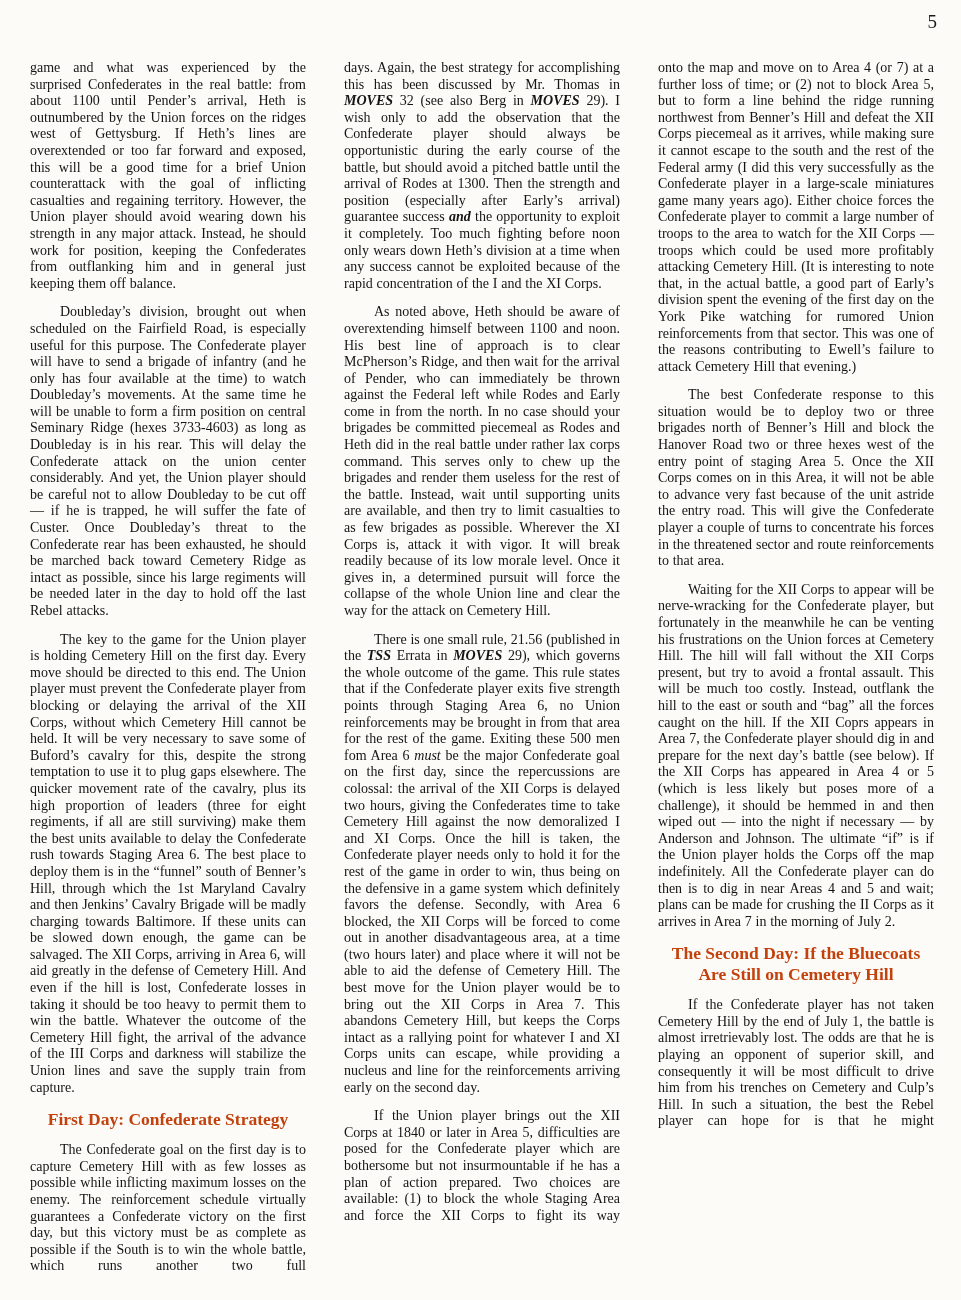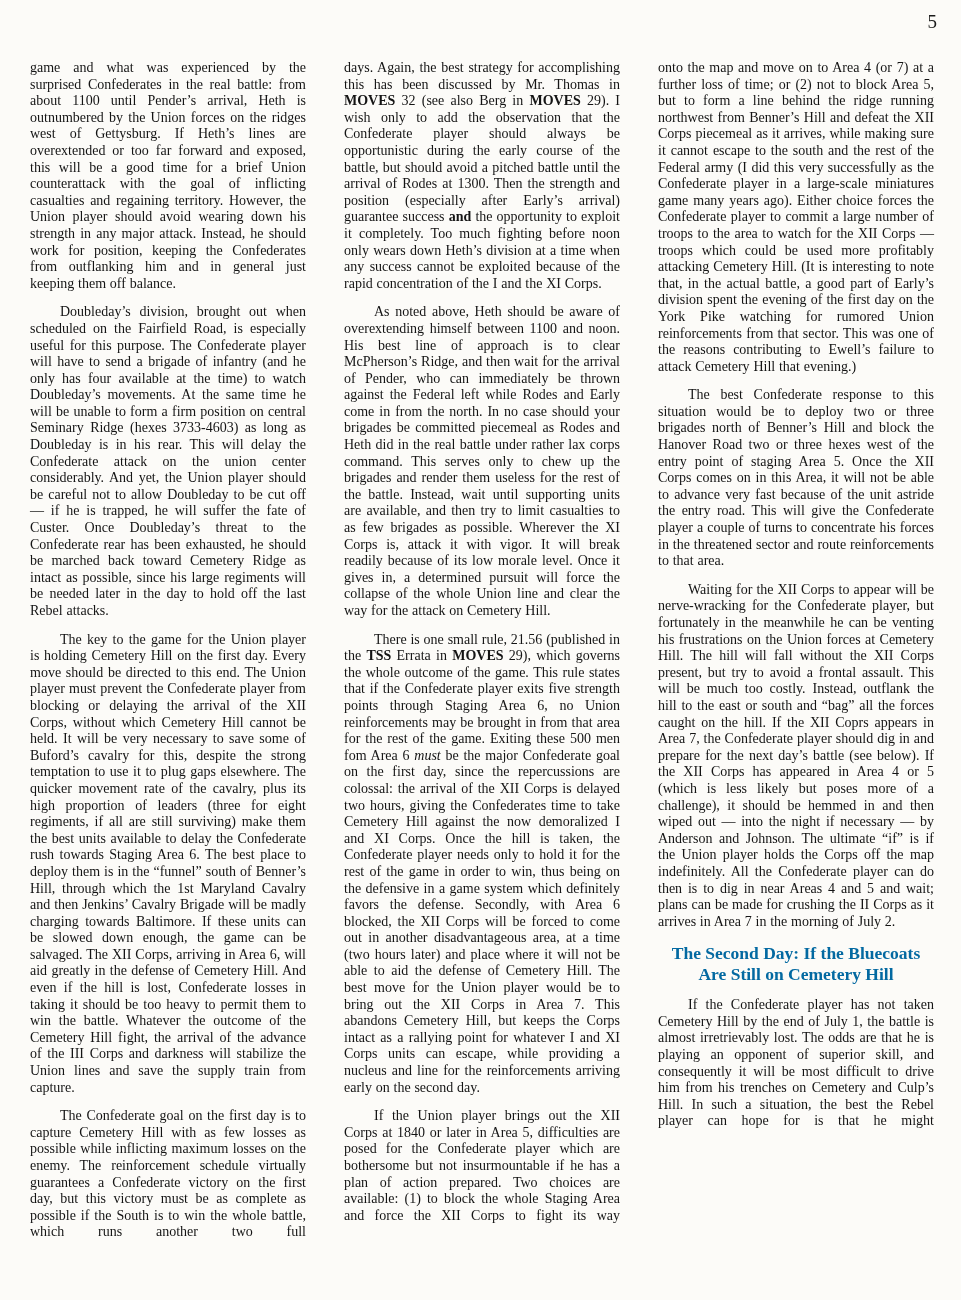--- a/index.html
+++ b/index.html
@@ -45,35 +45,36 @@
     word-spacing: 0.02em;
   }
   p.para.indent { text-indent: 30px; }
   p.para.cont  { text-align-last: justify; }
   h2.heading {
     margin: 13px 0 7px 0;
     font-size: 17.5px;
     line-height: 21px;
     font-weight: bold;
     text-align: center;
-    color: #0369a1;
+    color: #c2410c;
   }
-  .bi { font-weight: bold; }
+  .bi { font-style: italic; font-weight: bold; }
   .it { font-style: italic; }
 </style>
 </head>
 <body>
 
 <div class="page">
   <div class="page-number">5</div>
   <div class="columns">
     <div class="col">
         <p class="para">game and what was experienced by the surprised Confederates in the real battle: from about 1100 until Pender’s arrival, Heth is outnumbered by the Union forces on the ridges west of Gettysburg. If Heth’s lines are overextended or too far forward and exposed, this will be a good time for a brief Union counterattack with the goal of inflicting casualties and regaining territory. However, the Union player should avoid wearing down his strength in any major attack. Instead, he should work for position, keeping the Confederates from outflanking him and in general just keeping them off balance.</p>
         <p class="para indent">Doubleday’s division, brought out when scheduled on the Fairfield Road, is especially useful for this purpose. The Confederate player will have to send a brigade of infantry (and he only has four available at the time) to watch Doubleday’s movements. At the same time he will be unable to form a firm position on central Seminary Ridge (hexes 3733-4603) as long as Doubleday is in his rear. This will delay the Confederate attack on the union center considerably. And yet, the Union player should be careful not to allow Doubleday to be cut off — if he is trapped, he will suffer the fate of Custer. Once Doubleday’s threat to the Confederate rear has been exhausted, he should be marched back toward Cemetery Ridge as intact as possible, since his large regiments will be needed later in the day to hold off the last Rebel attacks.</p>
         <p class="para indent">The key to the game for the Union player is holding Cemetery Hill on the first day. Every move should be directed to this end. The Union player must prevent the Confederate player from blocking or delaying the arrival of the XII Corps, without which Cemetery Hill cannot be held. It will be very necessary to save some of Buford’s cavalry for this, despite the strong temptation to use it to plug gaps elsewhere. The quicker movement rate of the cavalry, plus its high proportion of leaders (three for eight regiments, if all are still surviving) make them the best units available to delay the Confederate rush towards Staging Area 6. The best place to deploy them is in the “funnel” south of Benner’s Hill, through which the 1st Maryland Cavalry and then Jenkins’ Cavalry Brigade will be madly charging towards Baltimore. If these units can be slowed down enough, the game can be salvaged. The XII Corps, arriving in Area 6, will aid greatly in the defense of Cemetery Hill. And even if the hill is lost, Confederate losses in taking it should be too heavy to permit them to win the battle. Whatever the outcome of the Cemetery Hill fight, the arrival of the advance of the III Corps and darkness will stabilize the Union lines and save the supply train from capture.</p>
+        <h2 class="heading">First Day: Confederate Strategy</h2>
         <p class="para indent cont">The Confederate goal on the first day is to capture Cemetery Hill with as few losses as possible while inflicting maximum losses on the enemy. The reinforcement schedule virtually guarantees a Confederate victory on the first day, but this victory must be as complete as possible if the South is to win the whole battle, which runs another two full</p>
       </div>
     <div class="col">
         <p class="para">days. Again, the best strategy for accomplishing this has been discussed by Mr. Thomas in <span class="bi">MOVES</span> 32 (see also Berg in <span class="bi">MOVES</span> 29). I wish only to add the observation that the Confederate player should always be opportunistic during the early course of the battle, but should avoid a pitched battle until the arrival of Rodes at 1300. Then the strength and position (especially after Early’s arrival) guarantee success <span class="bi">and</span> the opportunity to exploit it completely. Too much fighting before noon only wears down Heth’s division at a time when any success cannot be exploited because of the rapid concentration of the I and the XI Corps.</p>
         <p class="para indent">As noted above, Heth should be aware of overextending himself between 1100 and noon. His best line of approach is to clear McPherson’s Ridge, and then wait for the arrival of Pender, who can immediately be thrown against the Federal left while Rodes and Early come in from the north. In no case should your brigades be committed piecemeal as Rodes and Heth did in the real battle under rather lax corps command. This serves only to chew up the brigades and render them useless for the rest of the battle. Instead, wait until supporting units are available, and then try to limit casualties to as few brigades as possible. Wherever the XI Corps is, attack it with vigor. It will break readily because of its low morale level. Once it gives in, a determined pursuit will force the collapse of the whole Union line and clear the way for the attack on Cemetery Hill.</p>
         <p class="para indent">There is one small rule, 21.56 (published in the <span class="bi">TSS</span> Errata in <span class="bi">MOVES</span> 29), which governs the whole outcome of the game. This rule states that if the Confederate player exits five strength points through Staging Area 6, no Union reinforcements may be brought in from that area for the rest of the game. Exiting these 500 men fom Area 6 <span class="it">must</span> be the major Confederate goal on the first day, since the repercussions are colossal: the arrival of the XII Corps is delayed two hours, giving the Confederates time to take Cemetery Hill against the now demoralized I and XI Corps. Once the hill is taken, the Confederate player needs only to hold it for the rest of the game in order to win, thus being on the defensive in a game system which definitely favors the defense. Secondly, with Area 6 blocked, the XII Corps will be forced to come out in another disadvantageous area, at a time (two hours later) and place where it will not be able to aid the defense of Cemetery Hill. The best move for the Union player would be to bring out the XII Corps in Area 7. This abandons Cemetery Hill, but keeps the Corps intact as a rallying point for whatever I and XI Corps units can escape, while providing a nucleus and line for the reinforcements arriving early on the second day.</p>
         <p class="para indent cont">If the Union player brings out the XII Corps at 1840 or later in Area 5, difficulties are posed for the Confederate player which are bothersome but not insurmountable if he has a plan of action prepared. Two choices are available: (1) to block the whole Staging Area and force the XII Corps to fight its way</p>
       </div>
     <div class="col">
         <p class="para">onto the map and move on to Area 4 (or 7) at a further loss of time; or (2) not to block Area 5, but to form a line behind the ridge running northwest from Benner’s Hill and defeat the XII Corps piecemeal as it arrives, while making sure it cannot escape to the south and the rest of the Federal army (I did this very successfully as the Confederate player in a large-scale miniatures game many years ago). Either choice forces the Confederate player to commit a large number of troops to the area to watch for the XII Corps — troops which could be used more profitably attacking Cemetery Hill. (It is interesting to note that, in the actual battle, a good part of Early’s division spent the evening of the first day on the York Pike watching for rumored Union reinforcements from that sector. This was one of the reasons contributing to Ewell’s failure to attack Cemetery Hill that evening.)</p>

